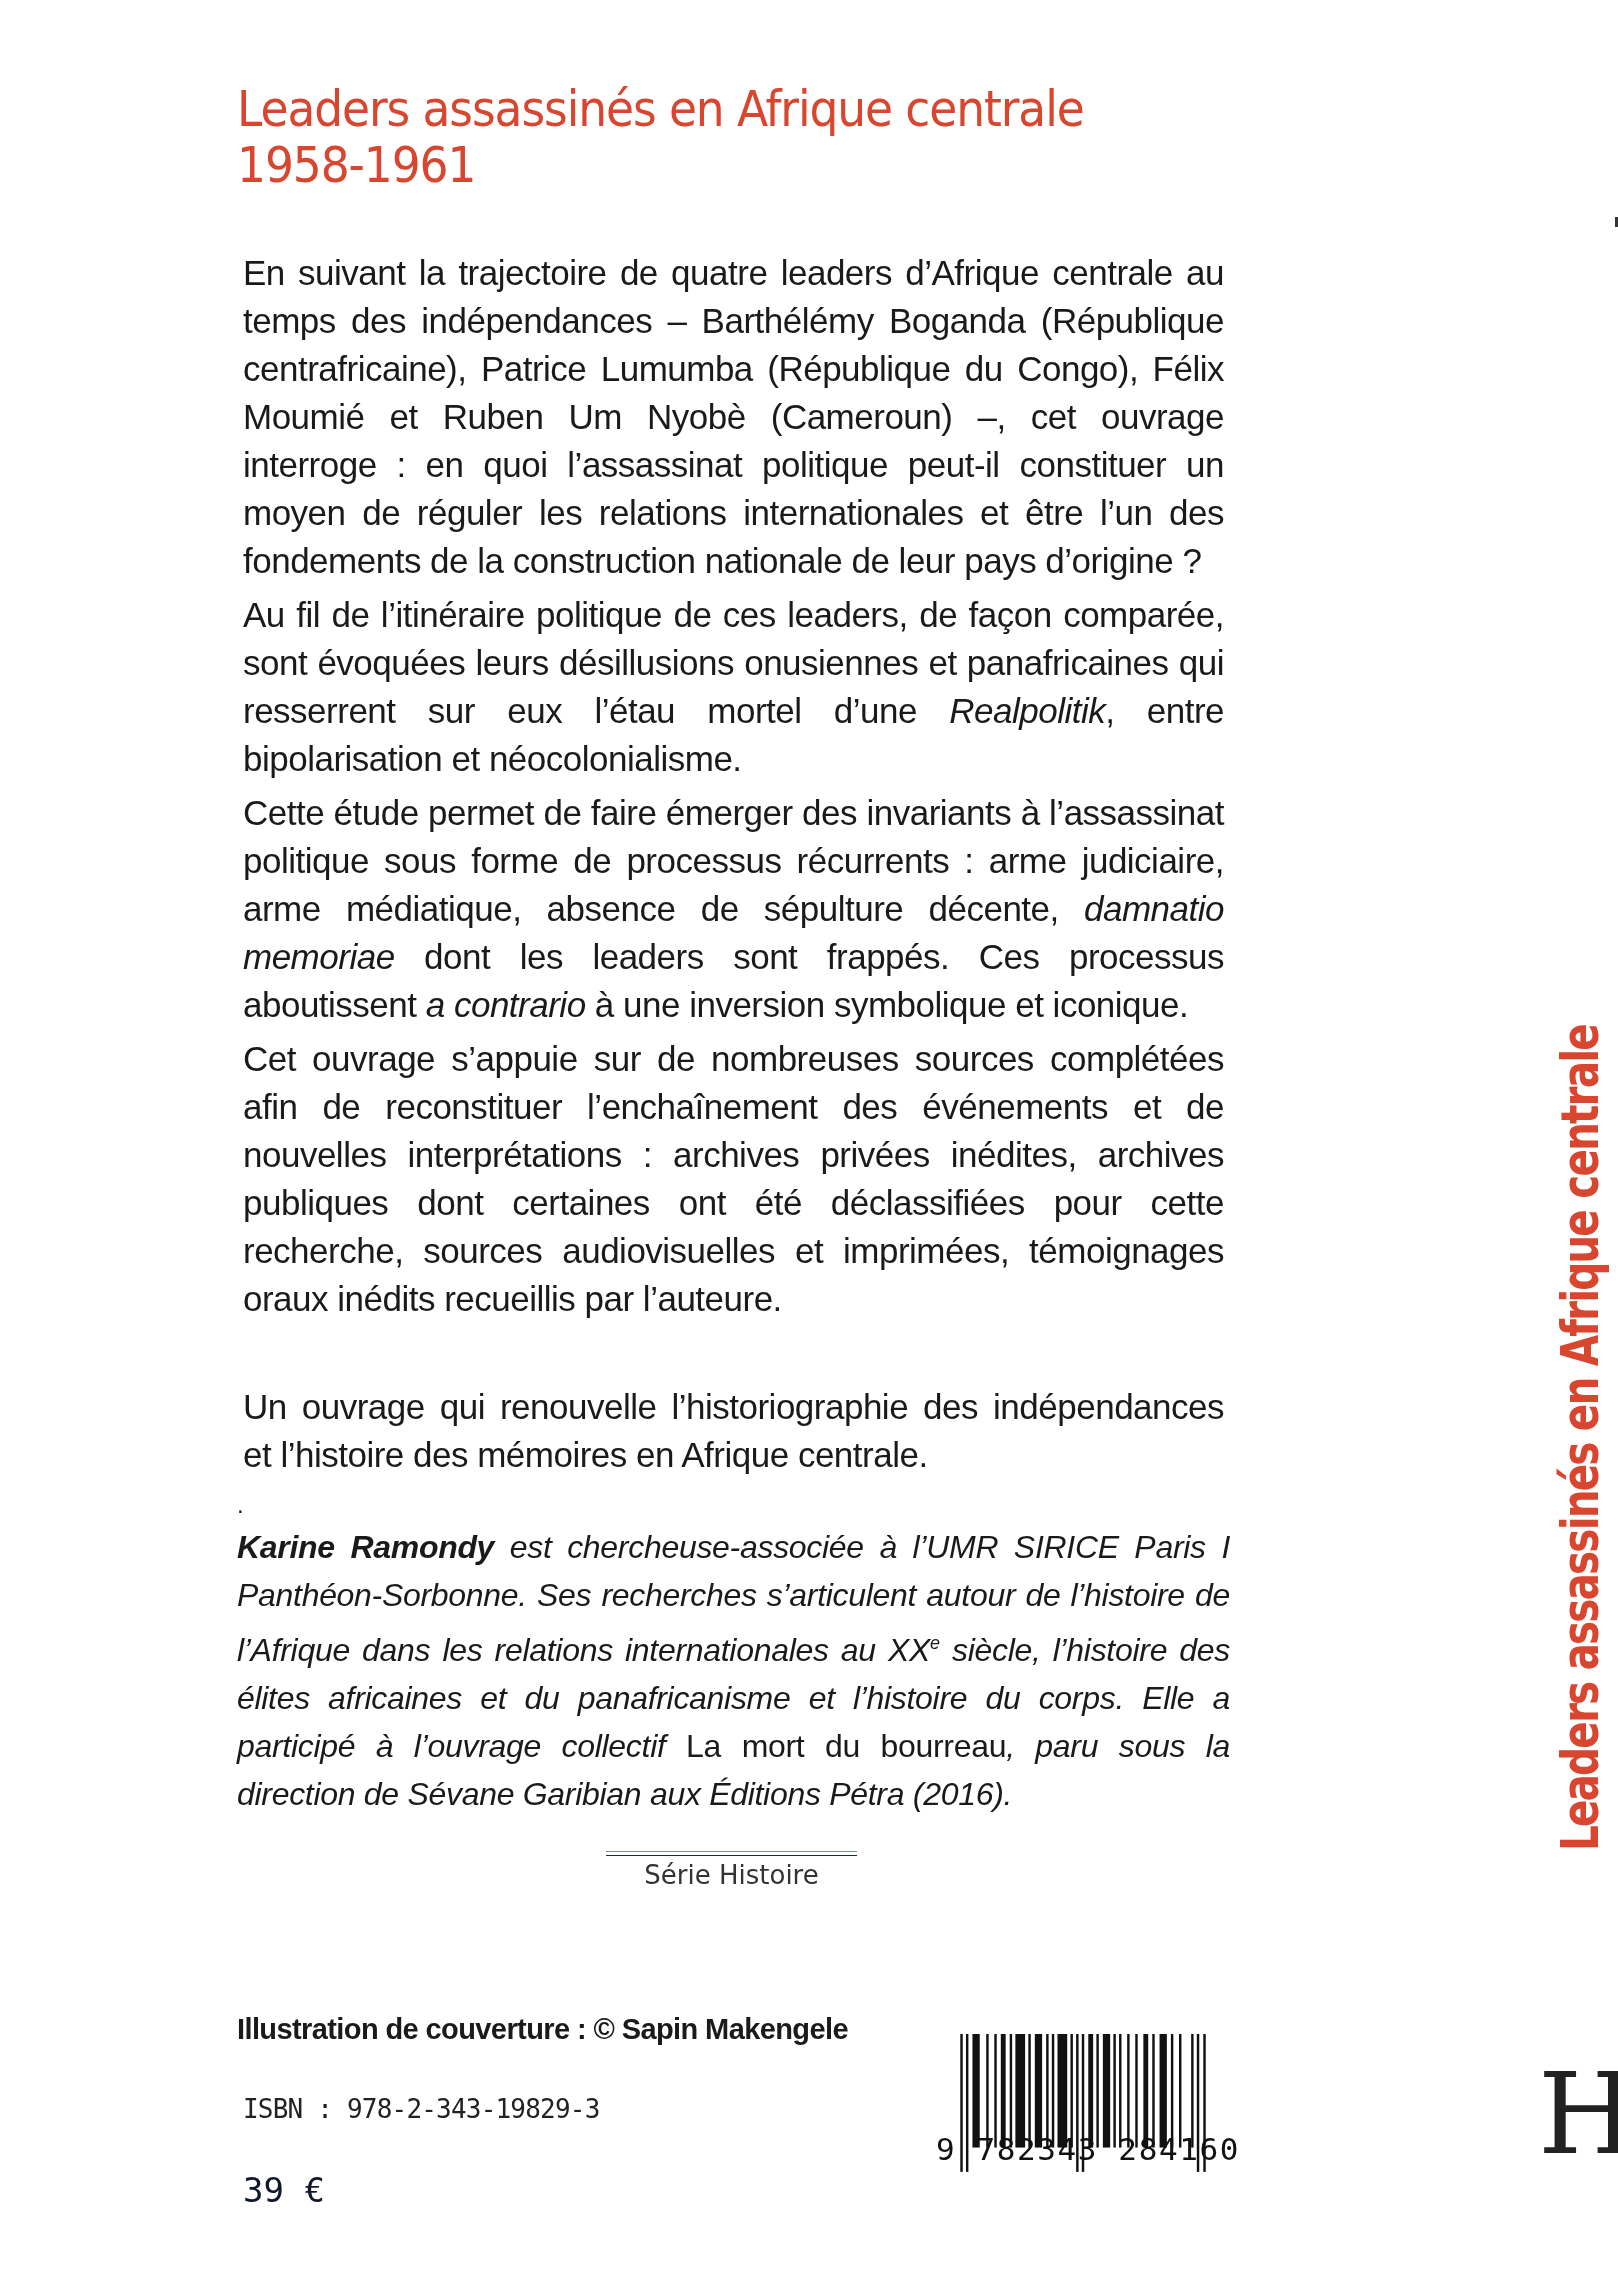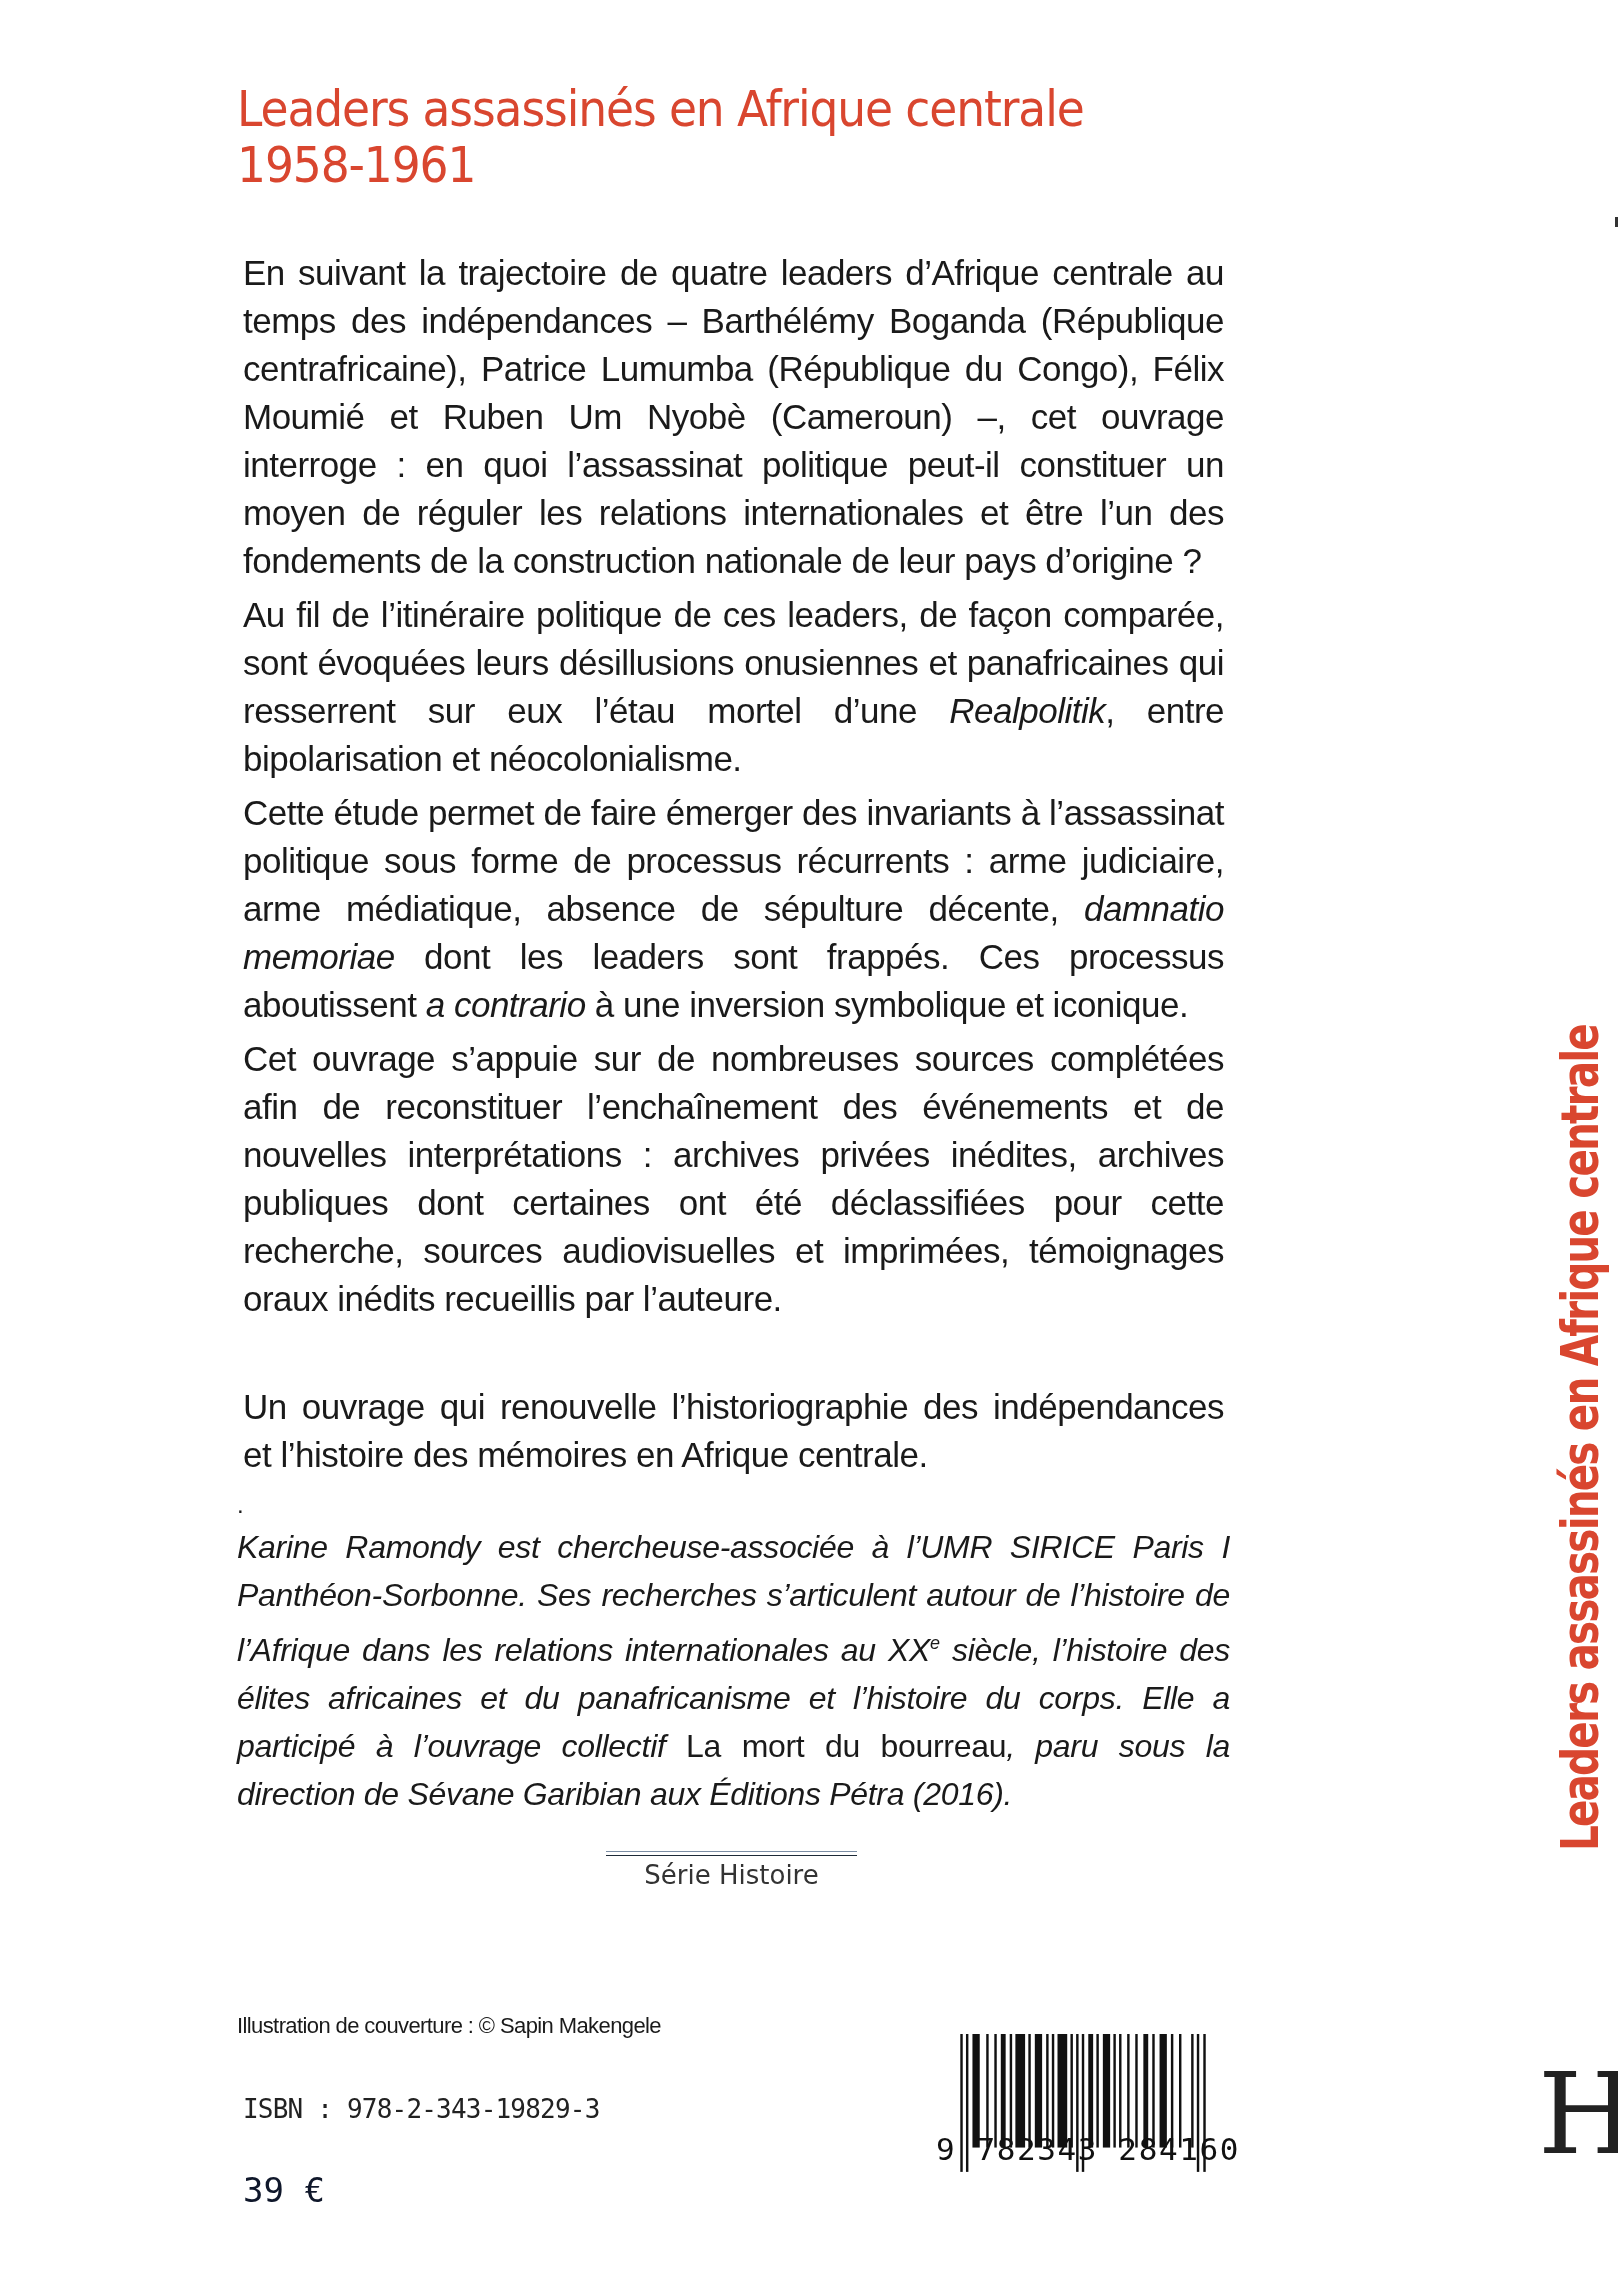--- a/index.html
+++ b/index.html
@@ -4,28 +4,28 @@
 <style>
   html,body{margin:0;padding:0;background:#fff;}
   body{width:1618px;height:2295px;position:relative;overflow:hidden;font-family:"Liberation Sans",sans-serif;color:#1a1a1a;}
   .title{position:absolute;left:237px;top:81px;color:#d9462f;font-family:"DejaVu Sans",sans-serif;font-weight:normal;font-size:49px;line-height:58px;letter-spacing:-1.2px;margin:0;transform:scaleX(0.93);transform-origin:left top;}
   .title .yr{display:block;margin-top:-1.6px;}
   .body{position:absolute;left:237px;top:243px;width:993px;font-size:35px;line-height:48px;text-align:justify;letter-spacing:-0.5px;}
   .body p{margin:6px;}
   .body .spacer{height:48px;}
   .dot{position:absolute;left:237px;top:1491px;font-size:24px;}
   .bio{position:absolute;left:237px;top:1523px;width:993px;font-size:32px;line-height:48px;text-align:justify;font-style:italic;letter-spacing:-0.3px;}
-  .bio b{font-weight:normal;}
+  .bio b{font-weight:bold;}
   .bio .up{font-style:normal;}
   .bio sup{font-size:18px;}
   .series{position:absolute;left:606px;top:1849px;width:251px;text-align:center;}
   .series .name{font-family:"DejaVu Sans",sans-serif;font-weight:200;font-size:31px;color:#222;letter-spacing:-0.4px;line-height:39px;display:block;}
   .series .rule{height:3.2px;border-top:1.6px solid #7b8da3;border-bottom:1.6px solid #1d2a38;margin:1.6px 0 3.2px 0;}
   .series .sub{font-family:"DejaVu Sans",sans-serif;font-size:26px;color:#333;line-height:32px;display:block;}
-  .credit{position:absolute;left:237px;top:2013px;font-size:22px;letter-spacing:-0.6px;}
+  .credit{position:absolute;left:237px;top:2013px;font-size:29px;letter-spacing:-0.6px;font-weight:bold;}
   .isbn{position:absolute;left:243px;top:2094px;font-family:"DejaVu Sans Mono",monospace;font-size:26px;letter-spacing:-0.8px;color:#222;}
   .price{position:absolute;left:243px;top:2139px;font-family:"DejaVu Sans Mono",monospace;font-size:34px;color:#0f172a;margin-top:31px;}
   .barcode{position:absolute;left:936px;top:2034px;width:324px;height:146px;}
   .barcode-digits{position:absolute;left:936px;top:2131px;font-family:"DejaVu Sans Mono",monospace;font-size:31px;letter-spacing:1.6px;color:#111;background:transparent;}
   .logo-h{position:absolute;left:1538px;top:2062px;font-family:"DejaVu Serif",serif;font-size:112px;line-height:105px;color:#222;}
   .spine{position:absolute;left:1552px;top:1851px;transform:rotate(-90deg);transform-origin:left top;white-space:nowrap;color:#d9462f;font-family:"DejaVu Sans",sans-serif;font-weight:bold;font-size:52px;line-height:57px;letter-spacing:-2.4px;}
   .spine-inner{display:inline-block;transform:scaleX(0.78);transform-origin:left center;}
   .edge-mark{position:absolute;left:1615px;top:217px;width:3.2px;height:9.7px;background:#333;}
   i{}
 </style>

